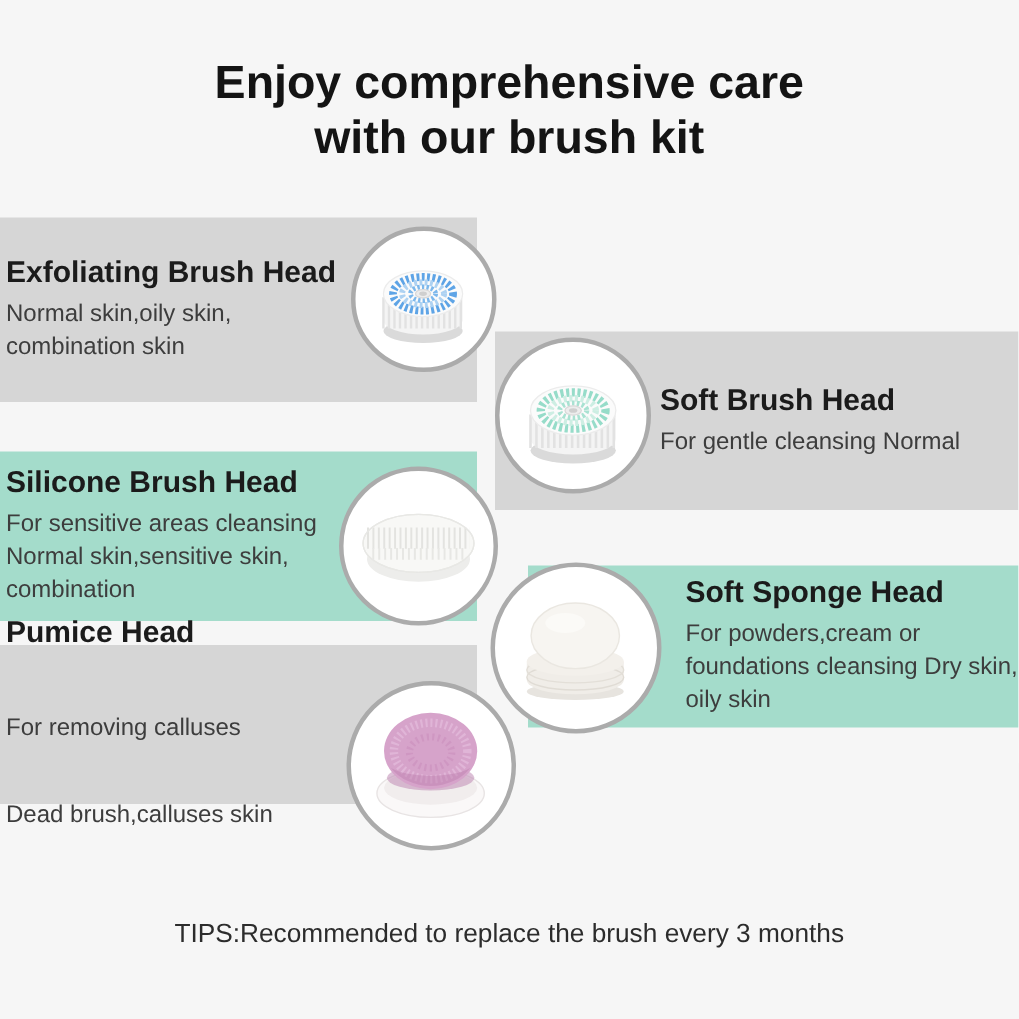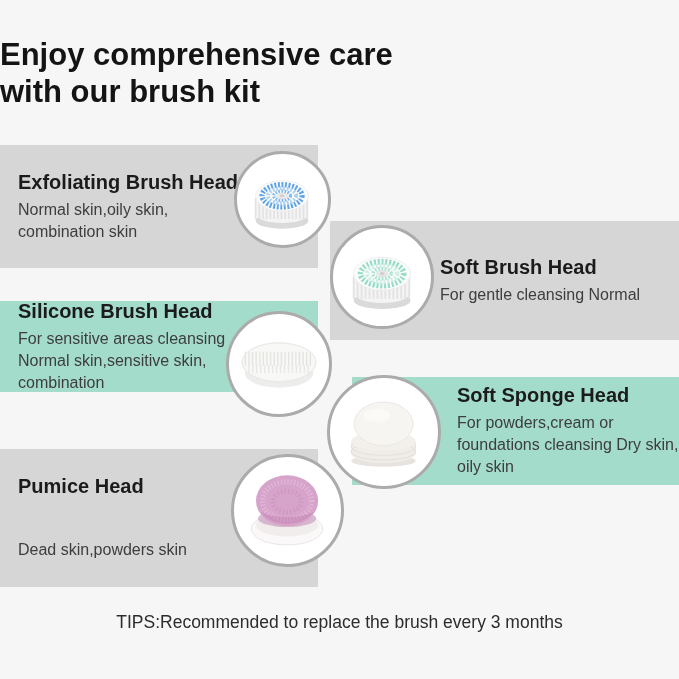--- a/index.html
+++ b/index.html
@@ -1,33 +1,33 @@
 <!DOCTYPE html>
 <html><head>
 <meta charset="utf-8">
 <style>
   html,body{margin:0;padding:0;}
   body{font-family:"Liberation Sans", sans-serif; background:#ffffff;}
   .page{position:relative;width:679px;height:679px;background:#f6f6f6;overflow:hidden;margin:0 auto;}
 
-  .title{position:absolute;top:36px;left:0;width:679px;text-align:left;
+  .title{position:absolute;top:36px;left:0;width:679px;text-align:center;
          font-size:31px;line-height:37px;font-weight:bold;color:#141414;letter-spacing:0px;}
 
   .band{position:absolute;display:flex;flex-direction:column;justify-content:center;box-sizing:border-box;}
   .band-gray{background:#d6d6d6;}
   .band-mint{background:#a4dccb;}
-  .band-left{left:0;width:318px;padding-left:18px;}
+  .band-left{left:0;width:318px;padding-left:4px;}
   .band-title{font-size:20px;font-weight:bold;color:#1b1b1b;margin-bottom:5px;}
   .band-line{font-size:16px;line-height:22px;color:#3d3d3d;}
 
   #band-exfoliating{top:145px;height:123px;}
   #band-softbrush{top:221px;left:330px;width:349px;height:119px;padding-left:110px;}
-  #band-silicone{top:301px;height:91px;}
+  #band-silicone{top:301px;height:113px;}
   #band-softsponge{top:377px;left:352px;width:327px;height:108px;padding-left:105px;}
-  #band-pumice{top:449px;height:138px;gap:36px;}
+  #band-pumice{top:430px;height:106px;gap:36px;}
 
   .pcircle{position:absolute;border-radius:50%;background:#ffffff;border:3px solid #ababab;
            box-sizing:border-box;display:flex;align-items:center;justify-content:center;}
   #circle-exfoliating{left:234px;top:151px;width:97px;height:97px;}
   #circle-softbrush{left:330px;top:225px;width:104px;height:104px;}
   #circle-silicone{left:226px;top:311px;width:106px;height:106px;}
   #circle-softsponge{left:327px;top:375px;width:114px;height:114px;}
   #circle-pumice{left:231px;top:454px;width:113px;height:113px;}
   .pcircle svg{width:88%;height:88%;}
 
@@ -64,21 +64,22 @@
 
   <div class="band band-mint" id="band-softsponge">
     <div class="band-title">Soft Sponge Head</div>
     <div class="band-line">For powders,cream or</div>
     <div class="band-line">foundations cleansing Dry skin,</div>
     <div class="band-line">oily skin</div>
   </div>
 
   <div class="band band-left band-gray" id="band-pumice">
     <div class="band-title">Pumice Head</div>
-    <div class="band-line">Dead skin,powders skin</div>
+    <div class="band-line">For removing calluses</div>
+    <div class="band-line">Dead brush,calluses skin</div>
   </div>
 
   <div class="pcircle" id="circle-exfoliating">
     <svg viewBox="0 0 100 100">
       <ellipse cx="50" cy="77" rx="33" ry="10" fill="#dadada"></ellipse>
       <path d="M17,50 L17,68 A33,12 0 0 0 83,68 L83,50 Z" fill="#f4f4f4"></path>
       <line x1="16" y1="62" x2="84" y2="62" stroke="#e2e2e2" stroke-width="26" stroke-dasharray="2 2.6"></line>
       <ellipse cx="50" cy="46" rx="33" ry="19" fill="#fbfbfb" stroke="#ececec" stroke-width="1"></ellipse>
       <ellipse cx="50" cy="46" rx="25" ry="14" fill="none" stroke="#5ea4e6" stroke-width="6.5" stroke-dasharray="2.4 2"></ellipse>
       <ellipse cx="50" cy="46" rx="17.5" ry="9.5" fill="none" stroke="#aed2f2" stroke-width="5" stroke-dasharray="2.4 2"></ellipse>

